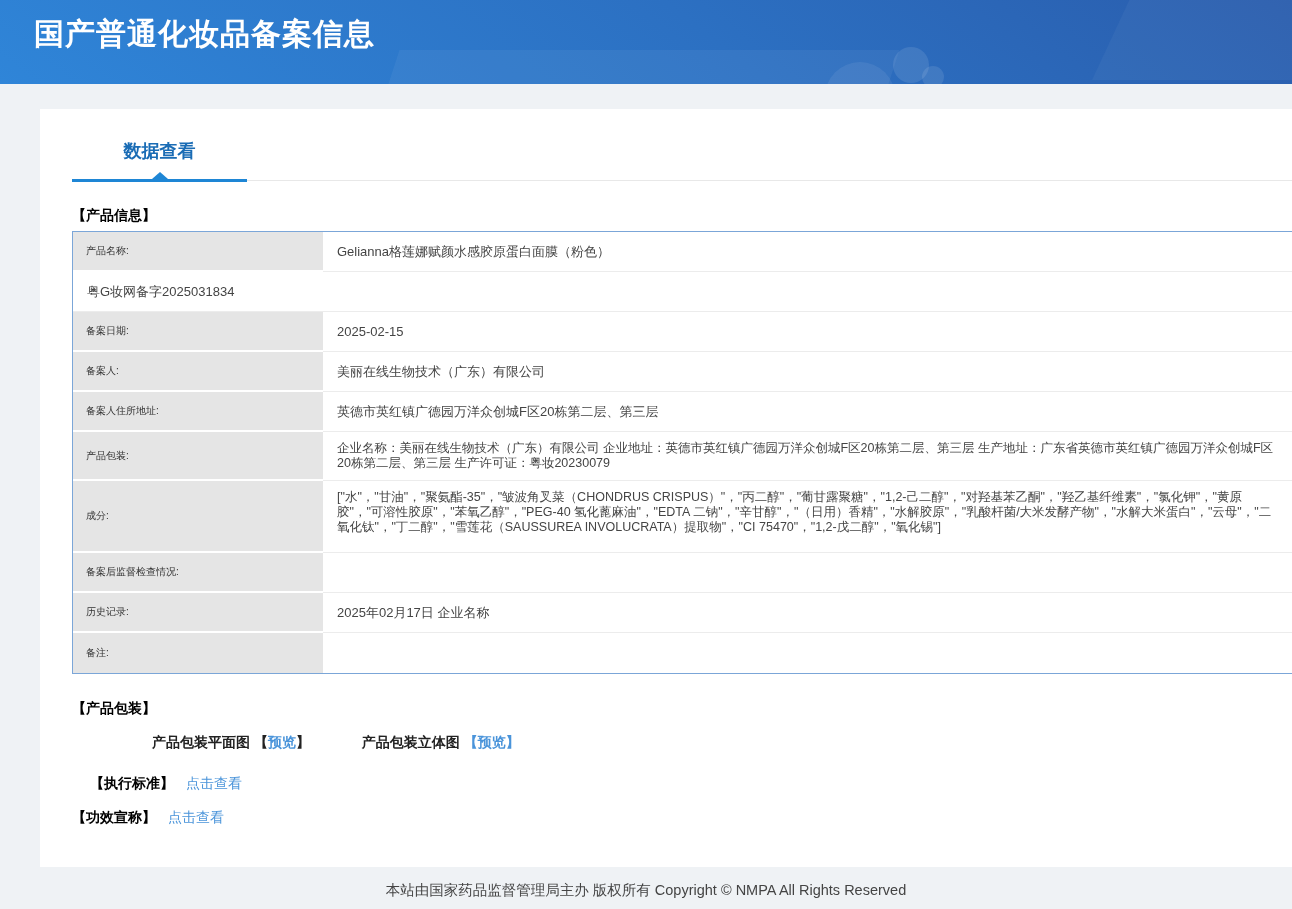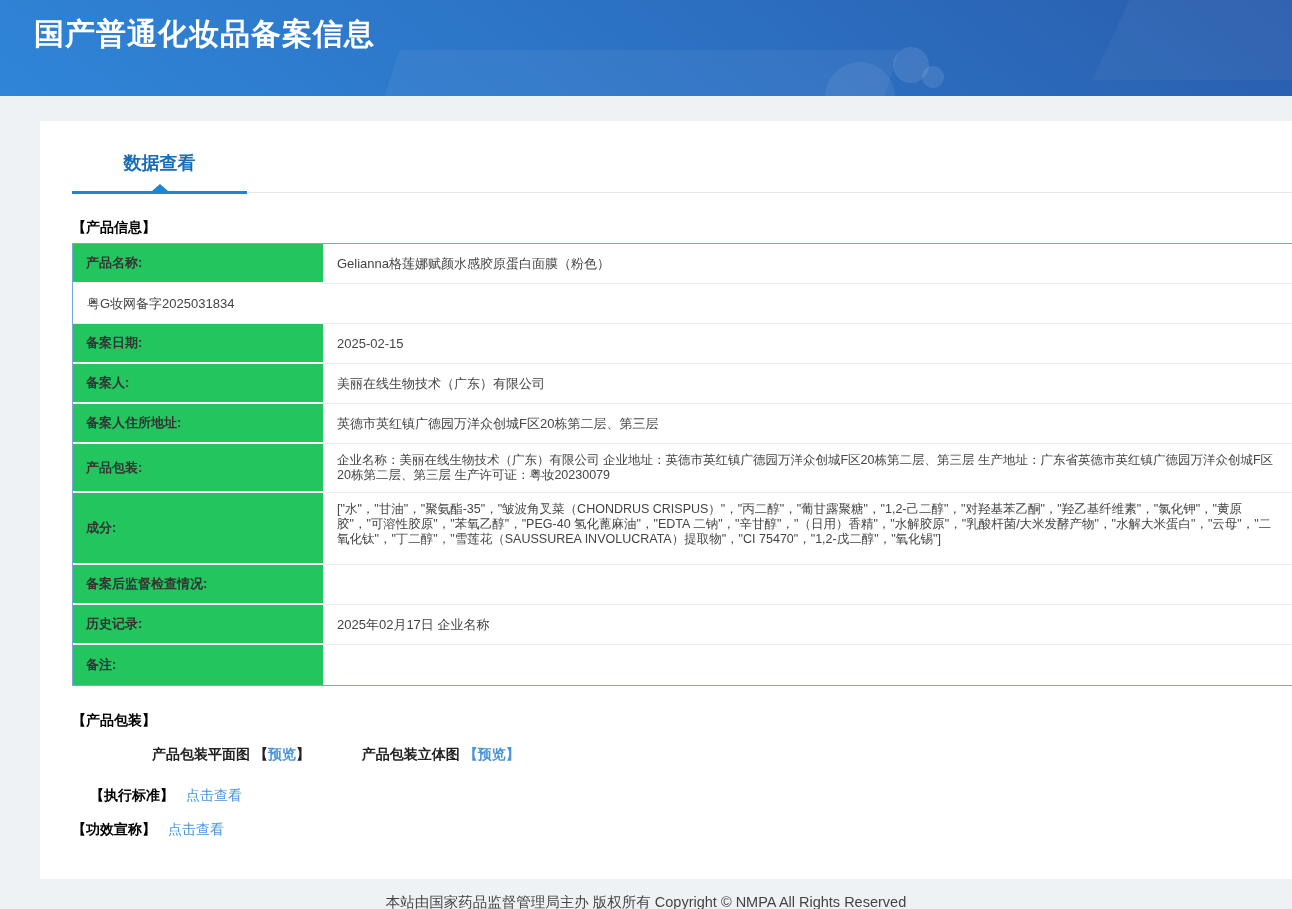--- a/index.html
+++ b/index.html
@@ -4,21 +4,21 @@
 <style>
   * { margin:0; padding:0; box-sizing:border-box; }
   html,body { width:1292px; height:909px; overflow:hidden; }
   body {
     background:#eff2f5;
     font-family:"Liberation Sans","DejaVu Sans",sans-serif;
     color:#333;
   }
   
   .banner {
-    position:relative; height:96px; overflow:hidden;
+    position:relative; height:84px; overflow:hidden;
     background:linear-gradient(38deg,#2f85d8 0%,#2c70c2 55%,#2a5dad 100%);
   }
   .banner h1 {
     position:absolute; left:34px; top:14px;
     font-size:30px; font-weight:bold; color:#ffffff; letter-spacing:1px;
   }
   .deco { position:absolute; background:rgba(255,255,255,0.06); }
   .deco1 { left:380px; top:50px; width:500px; height:120px;
            transform:skewX(-18deg); background:rgba(255,255,255,0.05); }
   .deco2 { left:893px; top:47px; width:36px; height:36px; border-radius:50%;
@@ -51,23 +51,23 @@
     border-bottom:7px solid #1e86d5;
   }
   
   .section-title {
     margin:26px 32px 0; font-size:14px; font-weight:bold; color:#000;
   }
   
   .info-table { margin:6px 32px 0; border:1px solid #7ba6d8; }
   .row { display:flex; min-height:40px; }
   .cell-label {
-    width:250px; flex:0 0 250px; background:#22c55e;
+    width:250px; flex:0 0 250px; background:#e5e5e5;
     display:flex; align-items:center; padding-left:13px;
-    font-size:13px; font-weight:bold; color:#333;
+    font-size:10px; font-weight:normal; color:#333;
   }
   .cell-value {
     flex:1; display:flex; align-items:center;
     padding:5px 14px; font-size:13px; color:#444;
   }
   .row.wrap { min-height:48px; }
   .row.wrap4 { min-height:72px; }
   .row.wrap .cell-value, .row.wrap4 .cell-value {
     font-size:12.5px; line-height:15px; padding:9px 14px; align-items:flex-start;
   }

